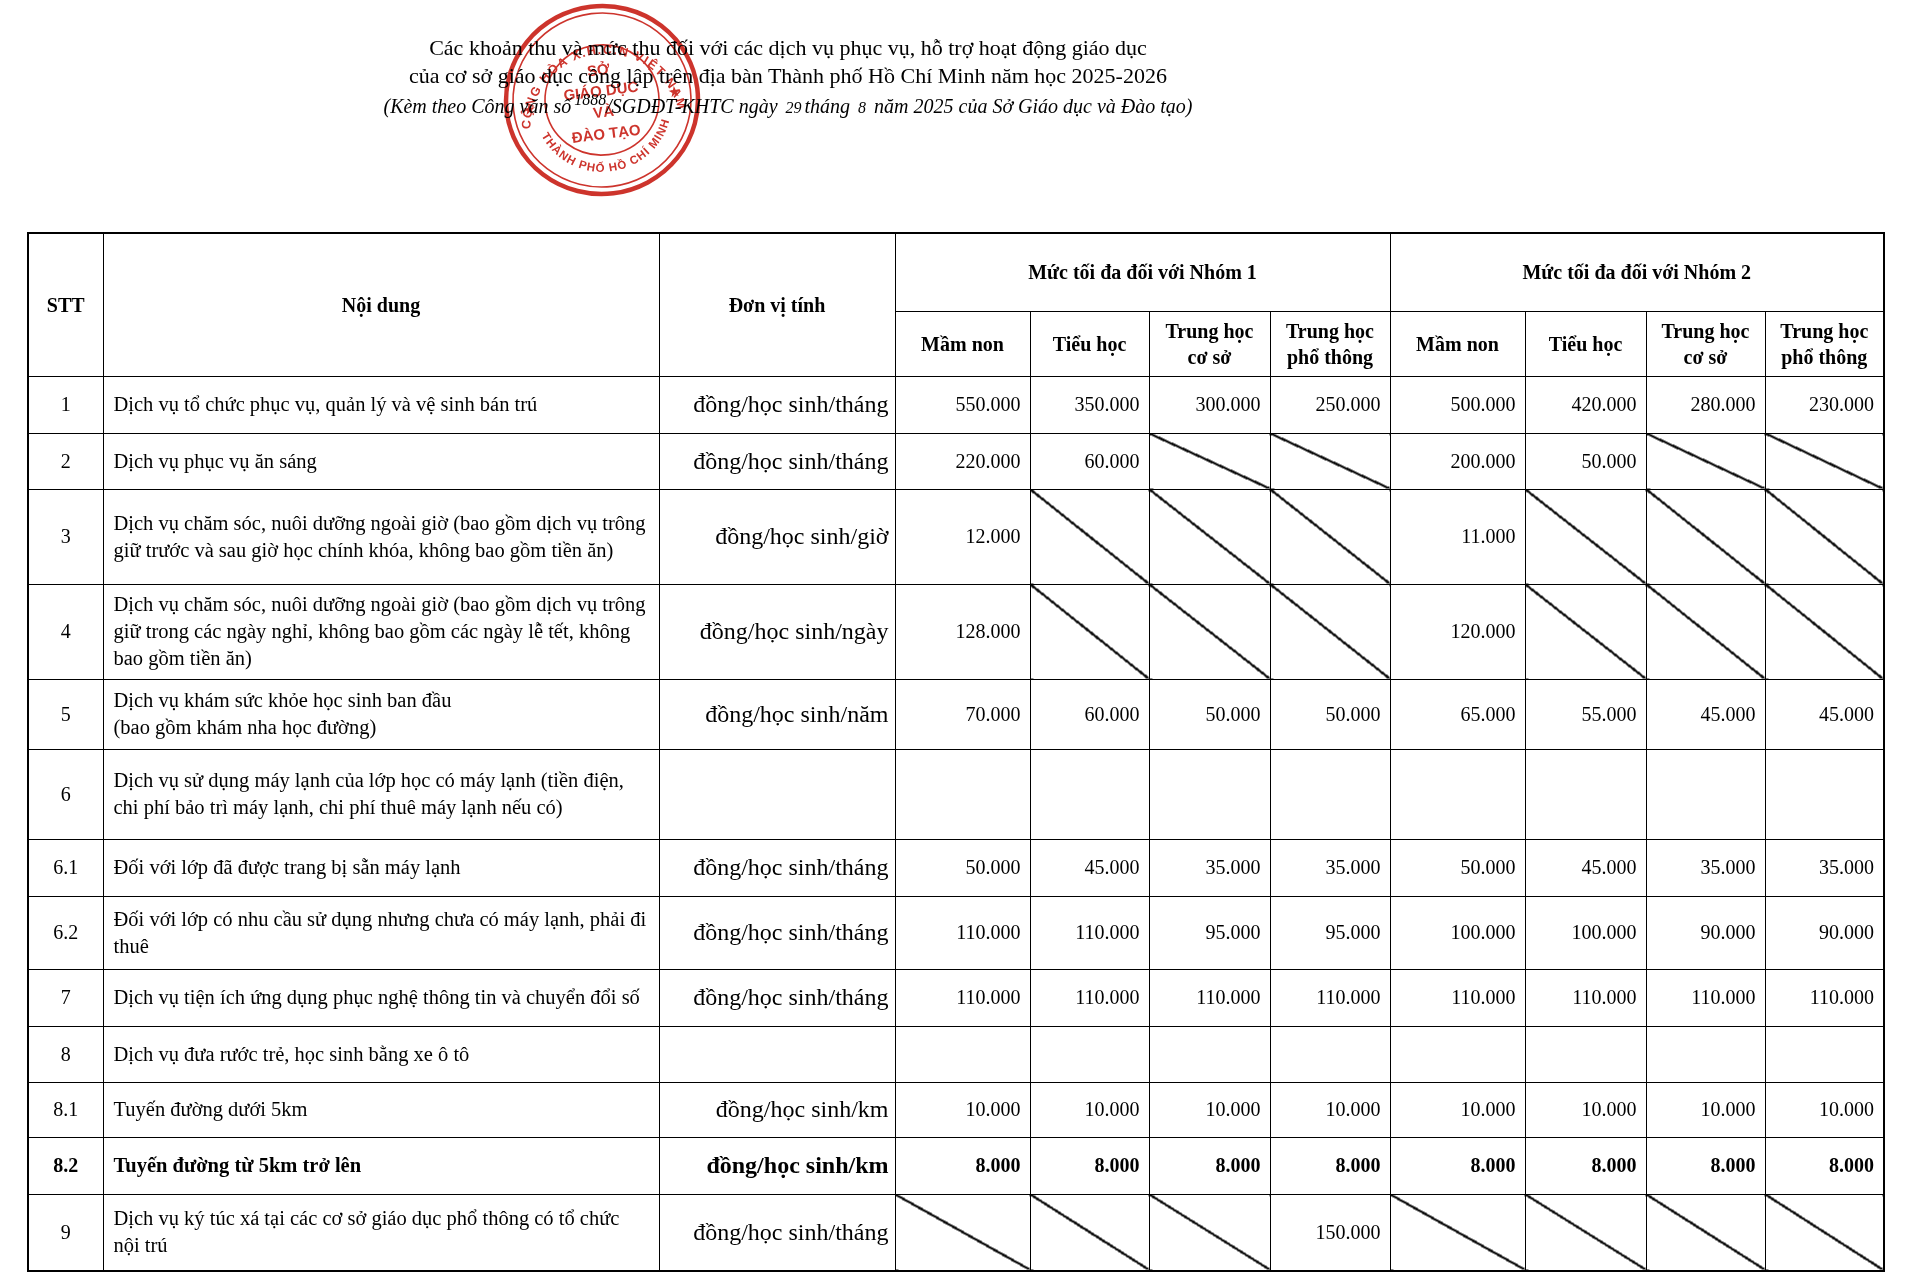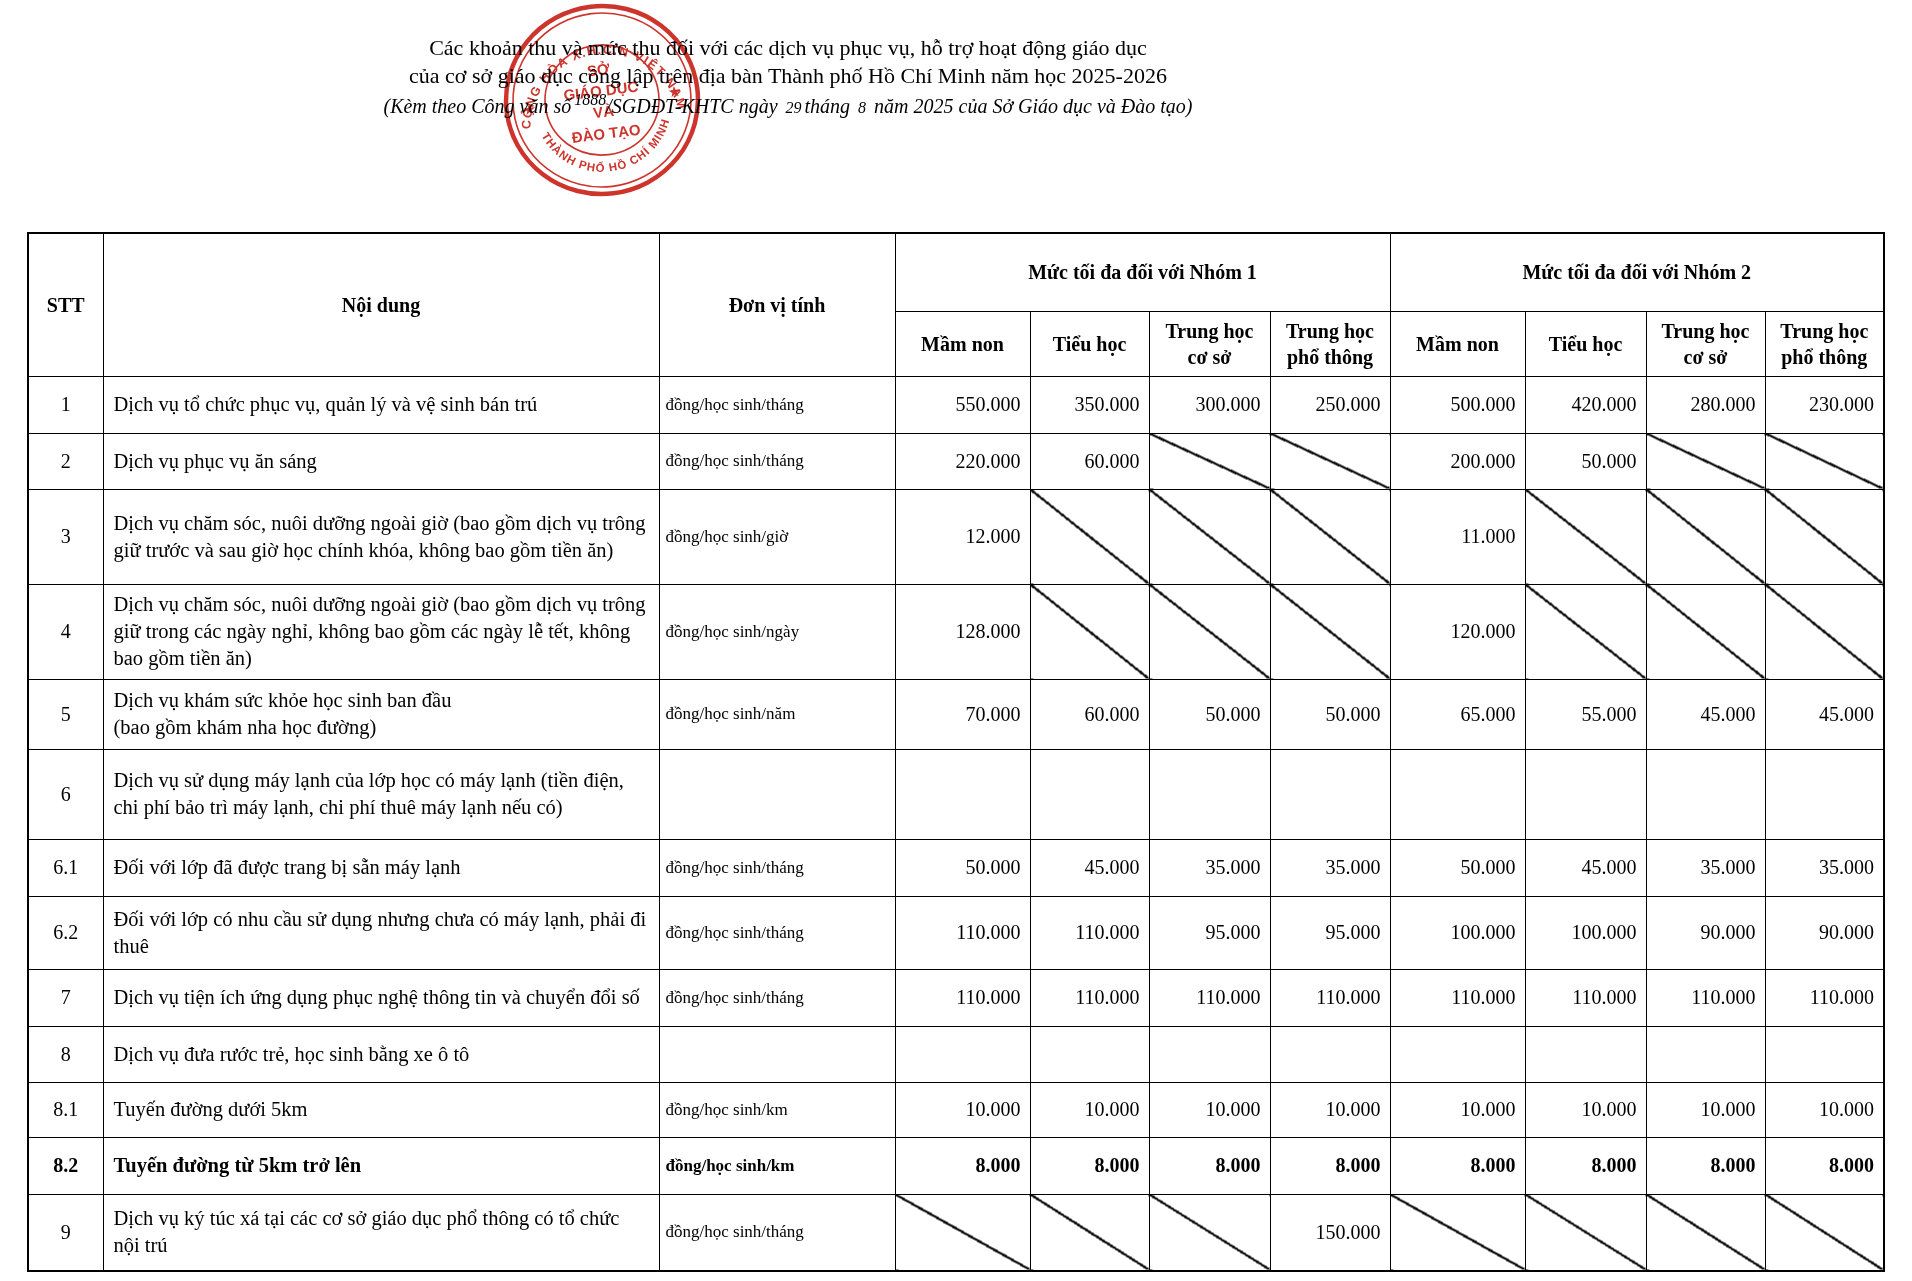--- a/index.html
+++ b/index.html
@@ -20,21 +20,21 @@
   .stamp text{font-family:"Liberation Sans", sans-serif;font-weight:bold;fill:#c9241c;}
   .fee-table{
     position:absolute;left:27px;top:232px;width:1856px;
     border-collapse:collapse;table-layout:fixed;border:2.5px solid #000;
   }
   .fee-table th,.fee-table td{border:1.8px solid #000;vertical-align:middle;}
   tr.h1{height:78px;} tr.h2{height:65px;}
   .fee-table th{font-weight:bold;font-size:20px;text-align:center;padding:2px 12px;line-height:26px;}
   td.c-stt{text-align:center;font-size:20px;padding:2px 4px;}
   td.c-content{text-align:left;font-size:20.5px;line-height:27px;padding:4px 8px 4px 10px;white-space:pre-line;}
-  td.c-unit{text-align:left;font-size:17px;padding:2px 6px;}
+  td.c-unit{text-align:right;font-size:24px;padding:2px 6px;}
   td.c-val{text-align:right;font-size:20px;padding:2px 9px 2px 2px;}
   td.diag{
     background-image:linear-gradient(to top right,
       transparent calc(50% - 1.2px), #111 calc(50% - 1.2px),
       #111 calc(50% + 1.2px), transparent calc(50% + 1.2px));
   }
 </style>
 </head>
 <body>
 

